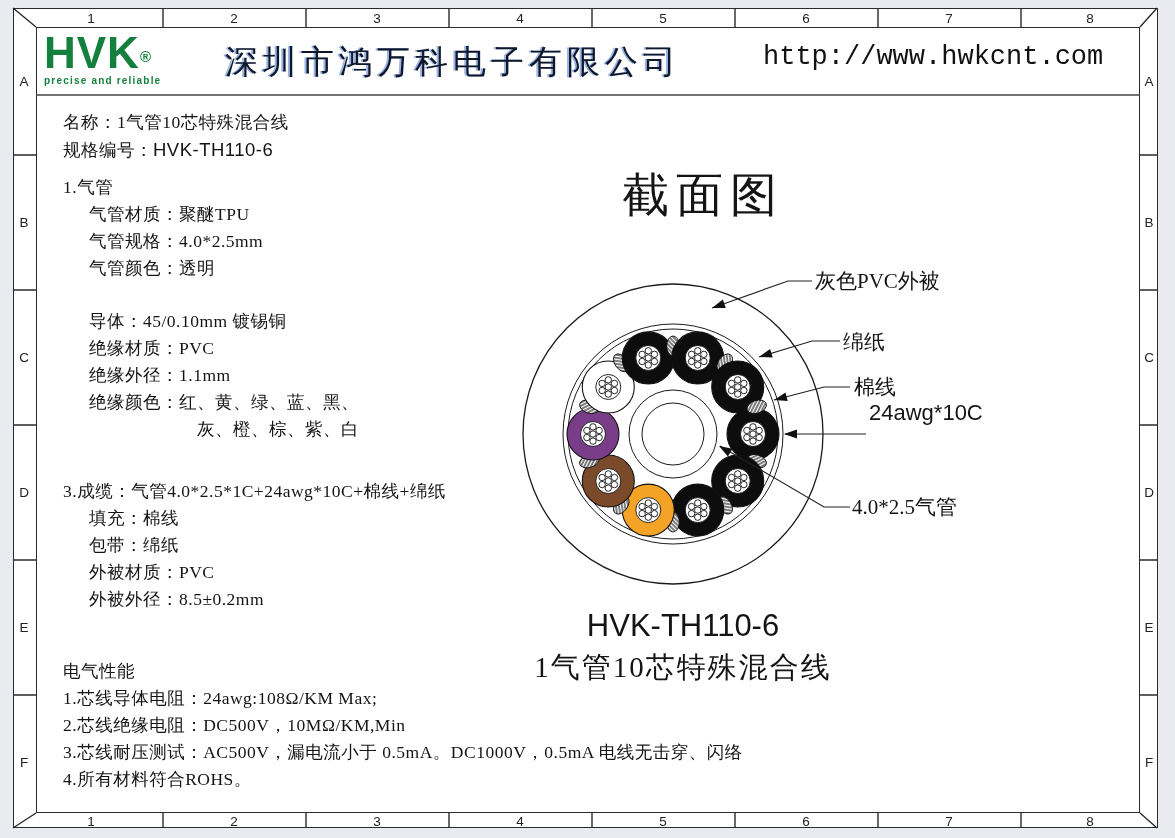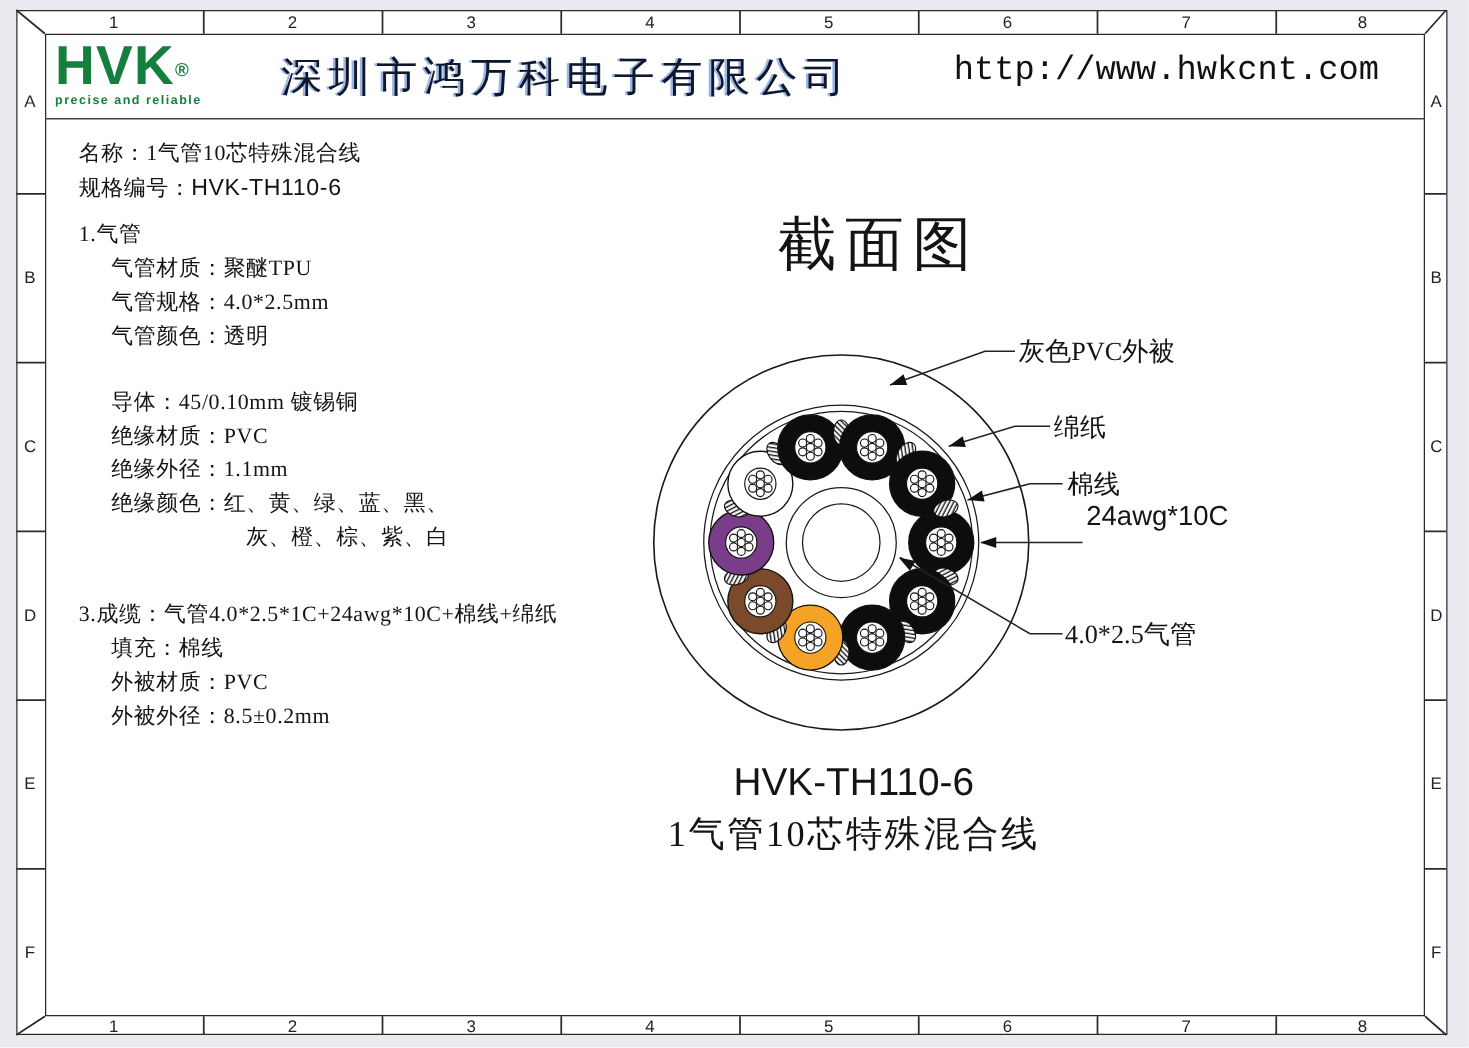--- a/index.html
+++ b/index.html
@@ -98,24 +98,32 @@
     <div class="ind">导体：45/0.10mm 镀锡铜</div>
     <div class="ind">绝缘材质：PVC</div>
     <div class="ind">绝缘外径：1.1mm</div>
     <div class="ind">绝缘颜色：红、黄、绿、蓝、黑、</div>
     <div class="ind2">灰、橙、棕、紫、白</div>
   </div>
 
   <div class="tblock" style="left:63px;top:478px">
     <div class="sec-title">3.成缆：气管4.0*2.5*1C+24awg*10C+棉线+绵纸</div>
     <div class="ind">填充：棉线</div>
+    <div class="ind">包带：绵纸</div>
     <div class="ind">外被材质：PVC</div>
     <div class="ind">外被外径：8.5±0.2mm</div>
   </div>
 
+  <div class="tblock" style="left:63px;top:658px">
+    <div class="sec-title">电气性能</div>
+    <div>1.芯线导体电阻：24awg:108Ω/KM Max;</div>
+    <div>2.芯线绝缘电阻：DC500V，10MΩ/KM,Min</div>
+    <div>3.芯线耐压测试：AC500V，漏电流小于 0.5mA。DC1000V，0.5mA 电线无击穿、闪络</div>
+    <div>4.所有材料符合ROHS。</div>
+  </div>
 
   <div class="diag-title">截面图</div>
   <div class="cap-code">HVK-TH110-6</div>
   <div class="cap-name">1气管10芯特殊混合线</div>
 
   <div class="dlabel" style="left:815px;top:267px">灰色PVC外被</div>
   <div class="dlabel" style="left:843px;top:328px">绵纸</div>
   <div class="dlabel" style="left:854px;top:373px">棉线</div>
   <div class="dlabel sans" style="left:869px;top:400px">24awg*10C</div>
   <div class="dlabel" style="left:852px;top:493px">4.0*2.5气管</div>

